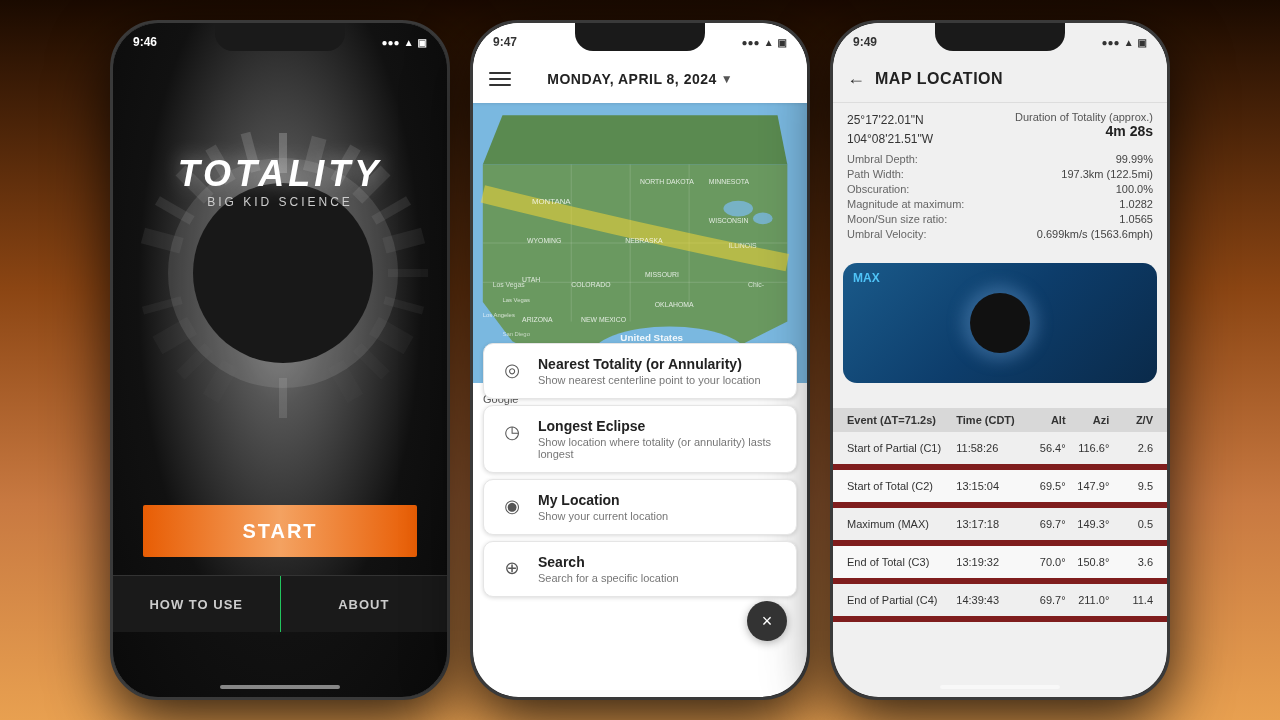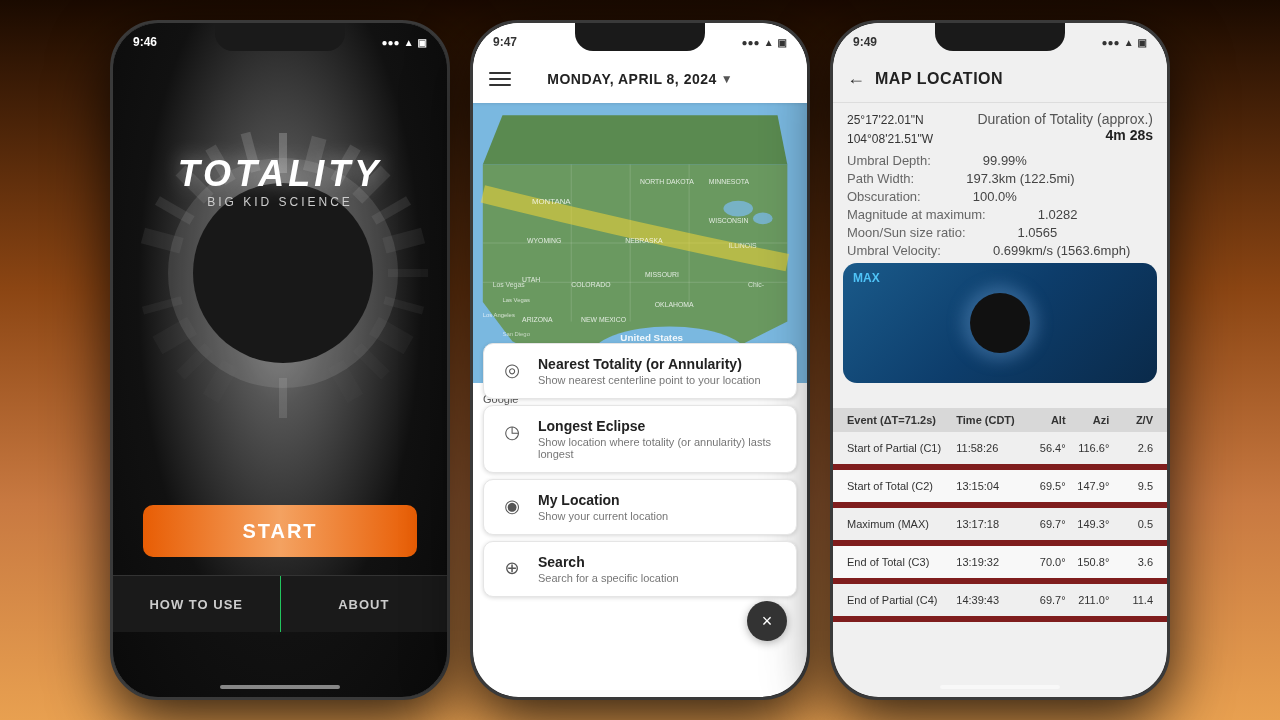--- a/index.html
+++ b/index.html
@@ -106,21 +106,21 @@
       letter-spacing: 3px;
       font-weight: 300;
     }
     .start-btn {
       position: absolute;
       bottom: 140px;
       left: 30px;
       right: 30px;
       height: 52px;
       background: linear-gradient(90deg, #e85d04, #f4a261, #e85d04);
-      border-radius: 10px;
+      border-radius: 2px;
       display: flex;
       align-items: center;
       justify-content: center;
       color: #fff;
       font-size: 20px;
       font-weight: 700;
       letter-spacing: 2px;
       cursor: pointer;
       border: none;
     }
@@ -310,40 +310,40 @@
     .coords-left {
       font-size: 12px;
       color: #333;
       font-weight: 500;
       line-height: 1.6;
     }
     .duration-right {
       text-align: right;
     }
     .duration-label {
-      font-size: 14px;
+      font-size: 11px;
       color: #555;
       padding-left: 29px;
     }
     .duration-value {
       font-size: 14px;
       font-weight: 700;
       color: #222;
     }
     .stats-section {
       position: absolute;
       top: 130px; left: 0; right: 0;
       padding: 0 14px 8px;
       background: #f0f0f0;
     }
     .stat-row {
       display: flex;
-      justify-content: flex-start;
+      justify-content: space-between;
       margin-bottom: 3px;
-      font-size: 13px;
+      font-size: 11px;
       color: #444;
       gap: 48px;
     }
     .stat-label { color: #666; margin-right: 4px; }
     .stat-value { font-weight: 500; }
     .eclipse-preview {
       position: absolute;
       top: 240px; left: 10px; right: 10px;
       height: 120px;
       background: linear-gradient(135deg, #1a5a8a 0%, #0d3d6b 50%, #0a2a4a 100%);

